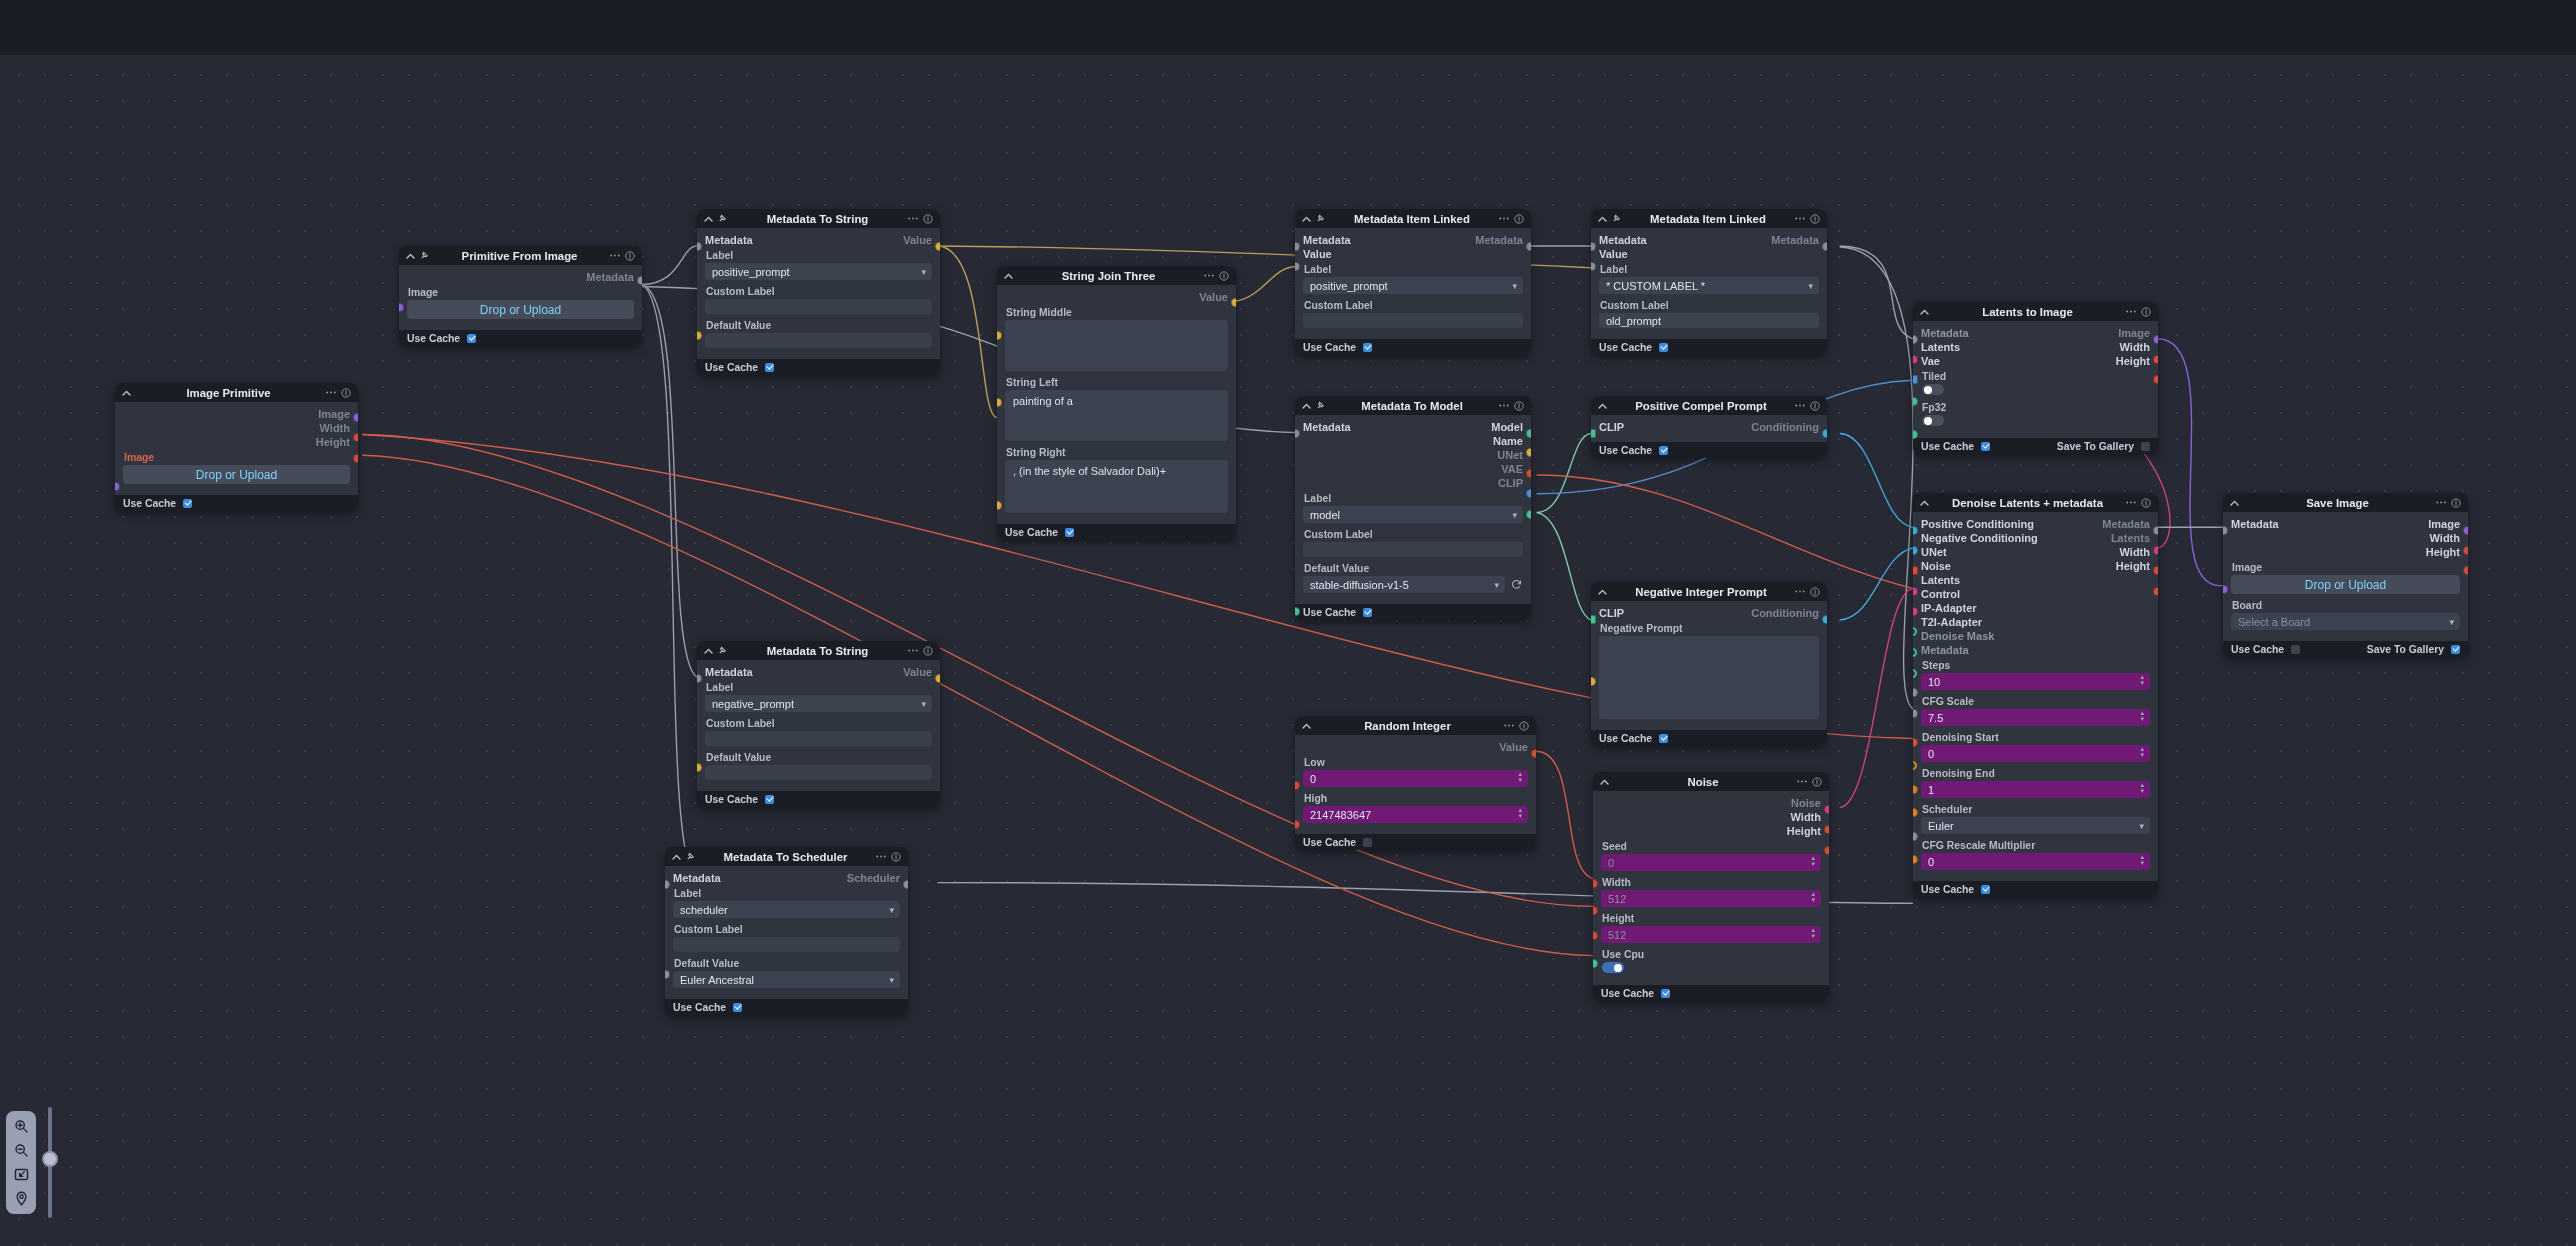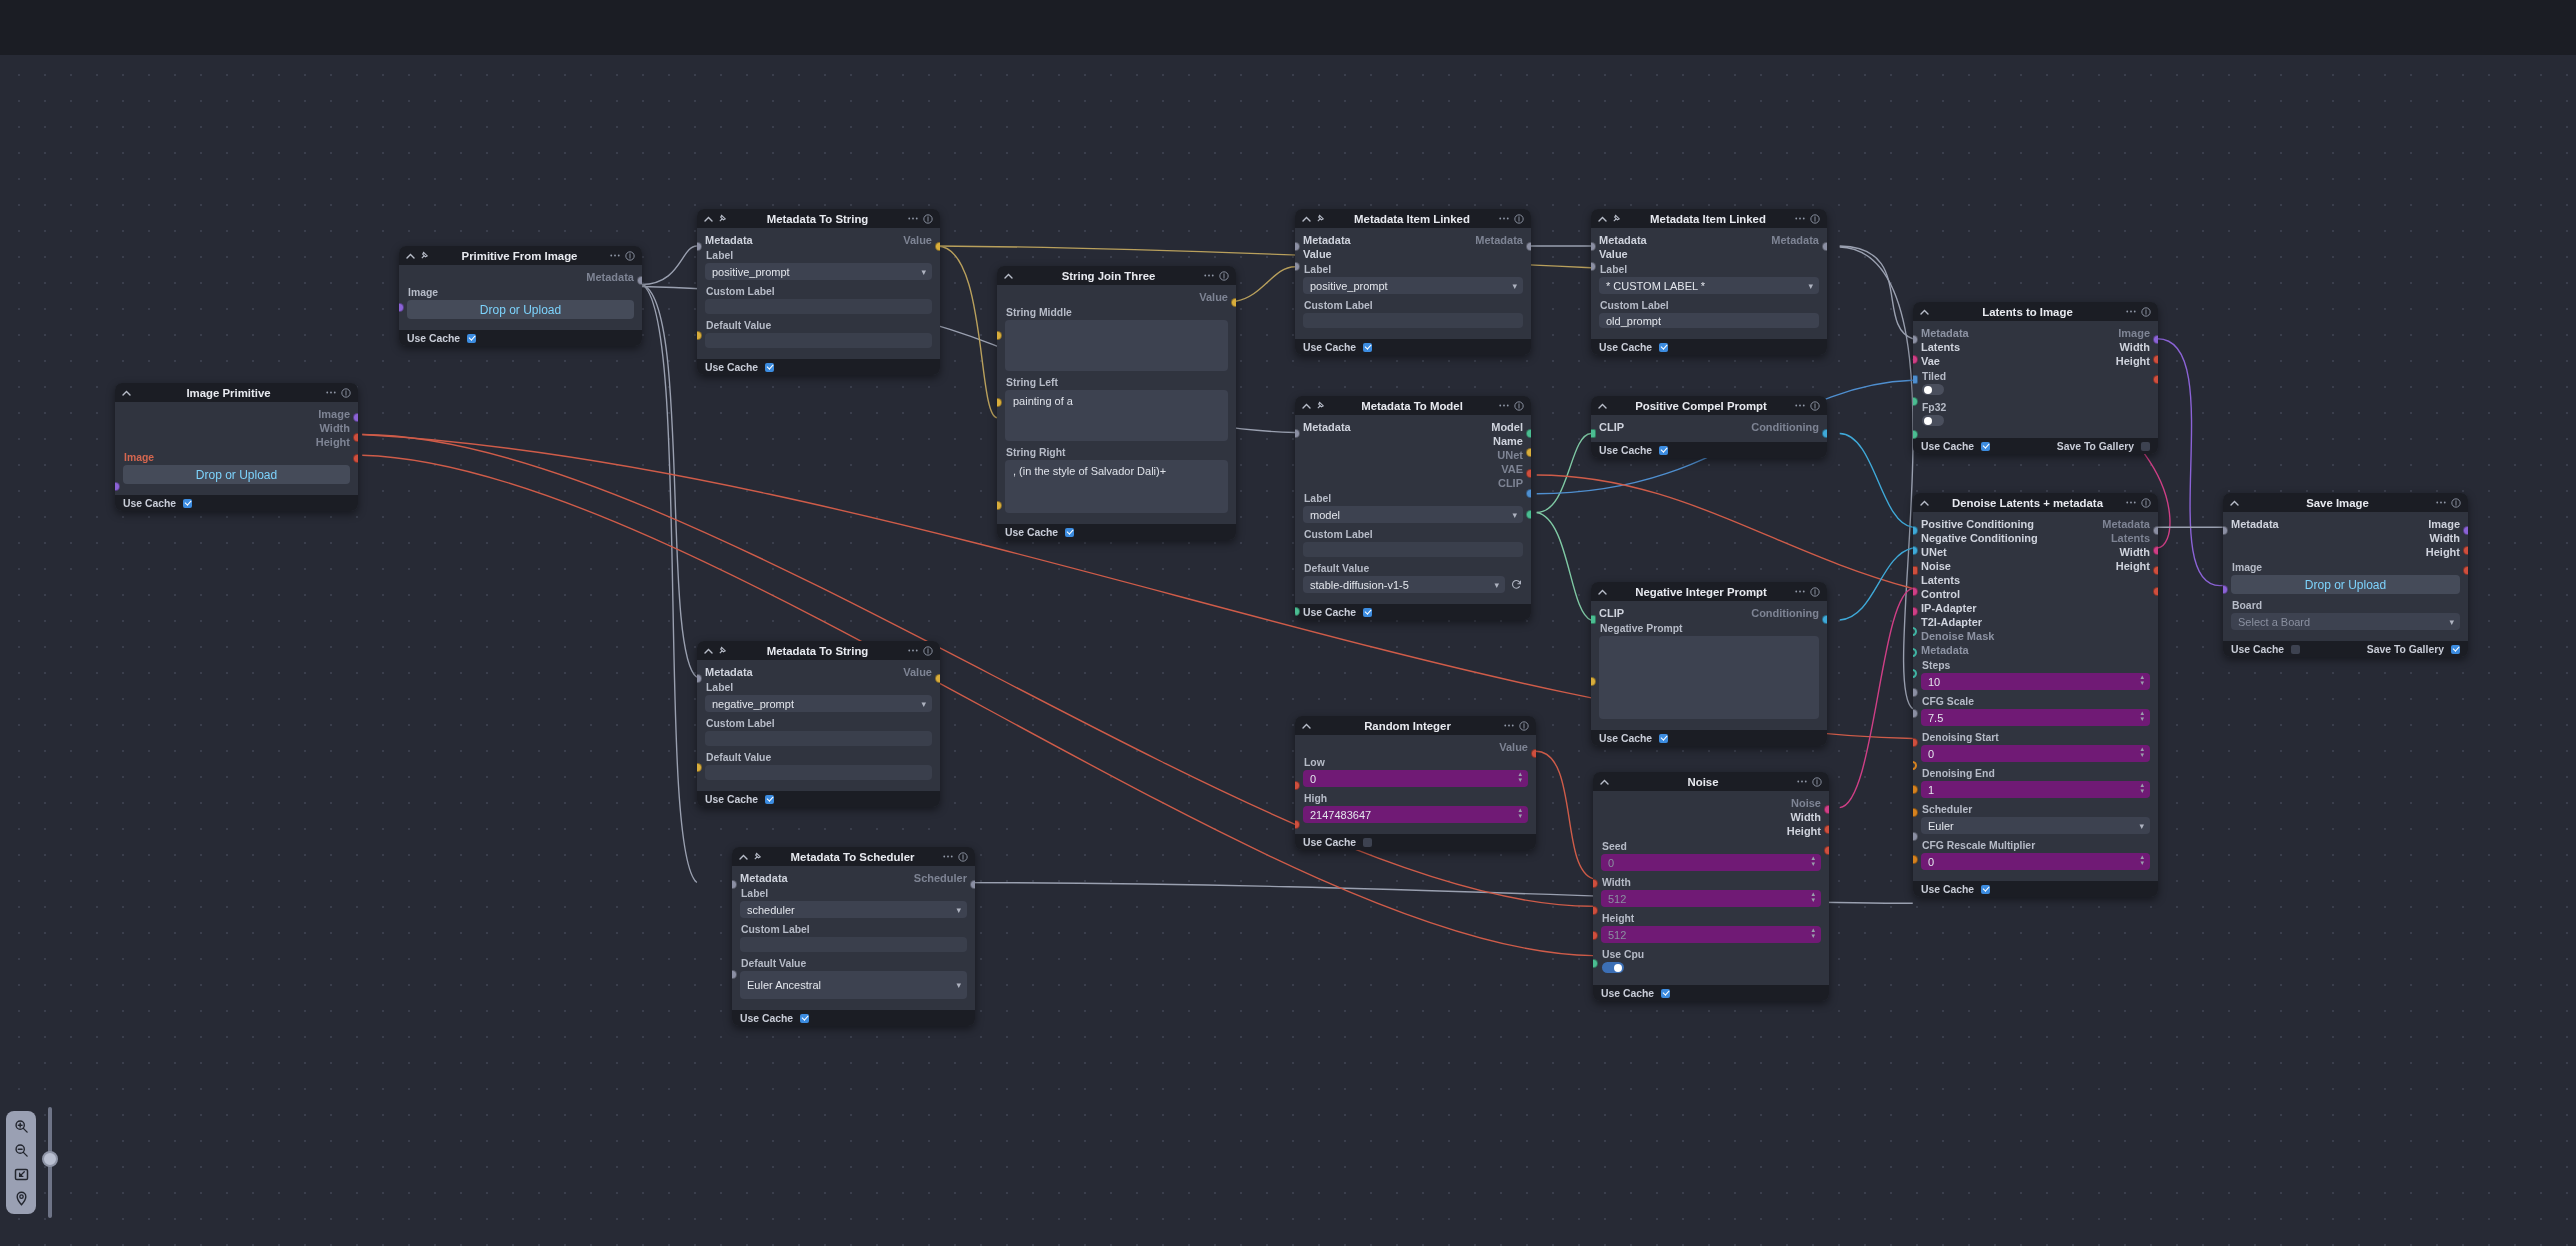--- a/index.html
+++ b/index.html
@@ -464,21 +464,21 @@
   </div>
   <div class="footer">
     <span>Use Cache</span>
     <span class="cb on"></span>
   </div>
   <div class="sock" style="left:-4.4px;top:33px;background:#8b8fa3"></div>
   <div class="sock" style="left:-4.4px;top:122px;background:#d8ad3c"></div>
   <div class="sock" style="right:-4.4px;top:33px;background:#d8ad3c"></div>
 </div>
 
-<div class="node" style="left:732px;top:847px;width:243px;">
+<div class="node" style="left:665px;top:847px;width:243px;">
   <div class="node-head">
     <span class="hicon">
         <svg width="9" height="6" viewBox="0 0 9 6">
           <path d="M1 5l3.5-3.5L8 5" stroke="#b8bdc9" stroke-width="1.4" fill="none" stroke-linecap="round"></path>
         </svg>
       </span>
     <span class="hicon">
         <svg width="9" height="9" viewBox="0 0 10 10">
           <path d="M2 8l3-3M4 1.5l4 4-2 1-3-3z" stroke="#b8bdc9" stroke-width="1.2" fill="none"></path>
         </svg>
@@ -509,21 +509,21 @@
           <span>scheduler</span>
           <span class="chev">▾</span>
         </div>
     </div>
     <div class="field">
       <div class="field-label">Custom Label</div>
       <div class="inp empty"></div>
     </div>
     <div class="field">
       <div class="field-label">Default Value</div>
-      <div class="inp" style="height:28px">
+      <div class="inp" style="height:17px">
           <span>Euler Ancestral</span>
           <span class="chev">▾</span>
         </div>
     </div>
   </div>
   <div class="footer">
     <span>Use Cache</span>
     <span class="cb on"></span>
   </div>
   <div class="sock" style="left:-4.4px;top:33px;background:#8b8fa3"></div>

